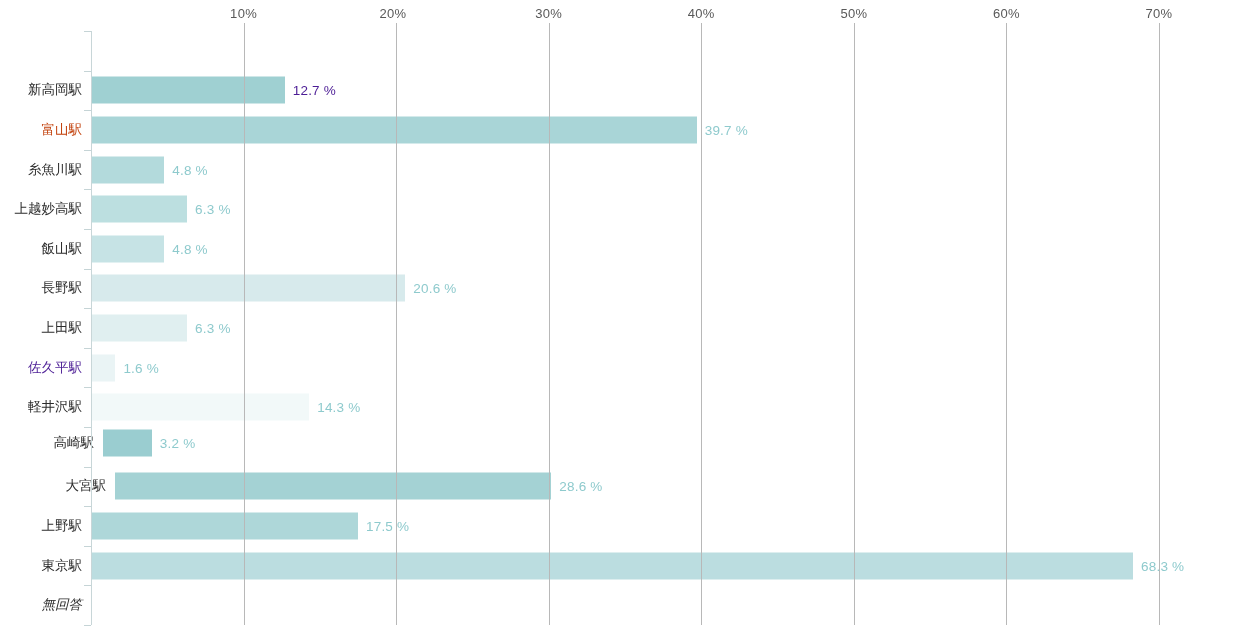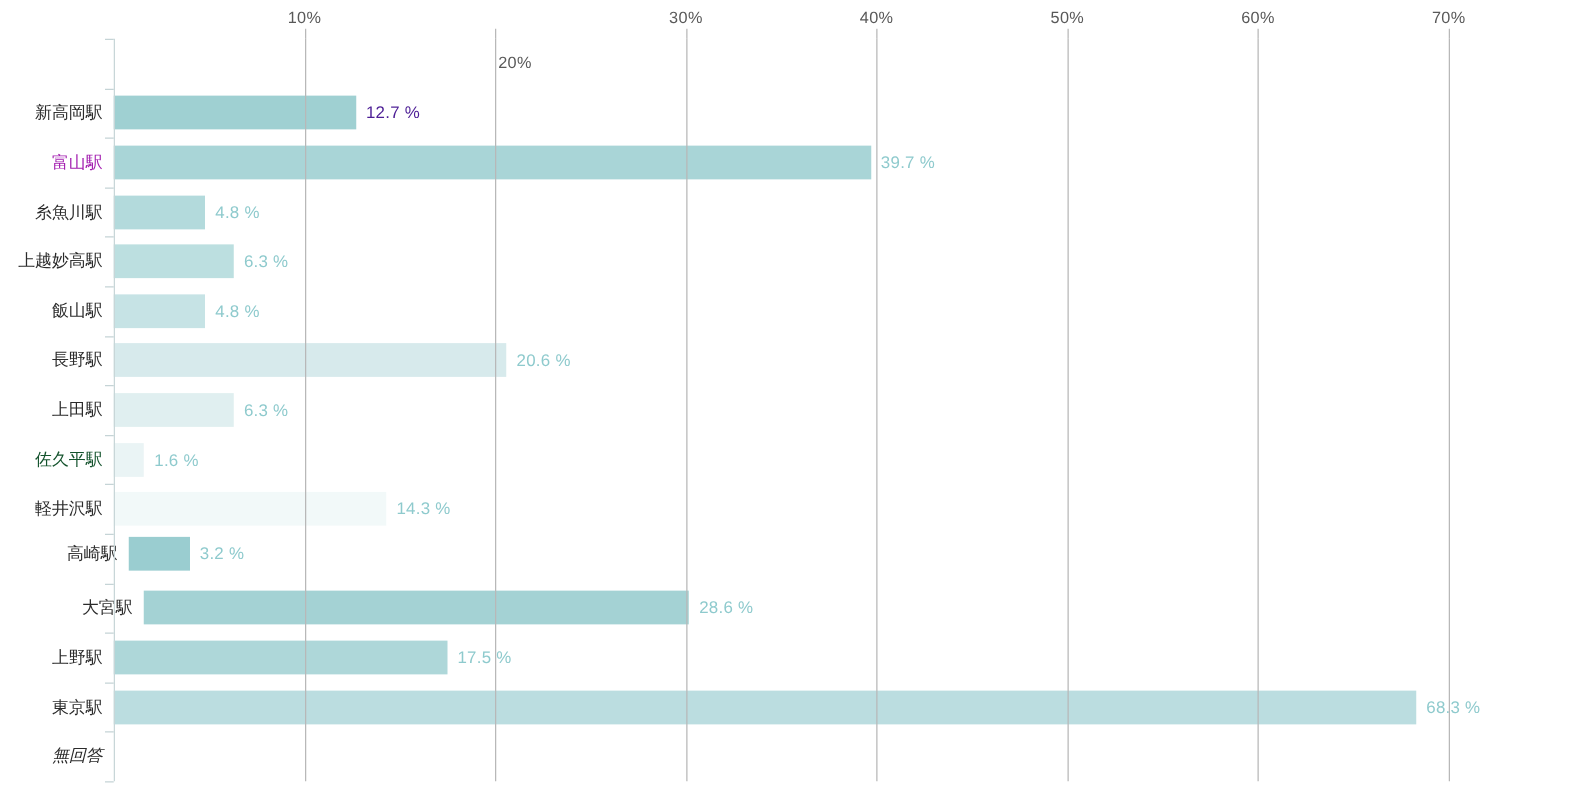--- a/index.html
+++ b/index.html
@@ -109,41 +109,41 @@
   }
 </style>
 </head>
 <body>
 
 <div id="chart-root">
 
   <div class="x-axis-labels">
       <div class="x-tick-label" style="left: 243.57px;">10%</div>
       <div class="x-tick-mark" style="left: 243.57px; background: rgb(184, 184, 184);"></div>
-      <div class="x-tick-label" style="left: 412px; margin-top: 36px;">20%</div>
+      <div class="x-tick-label" style="left: 393px;">20%</div>
       <div class="x-tick-mark" style="left: 396.14px; background: rgb(184, 184, 184);"></div>
       <div class="x-tick-label" style="left: 548.71px;">30%</div>
       <div class="x-tick-mark" style="left: 548.71px; background: rgb(184, 184, 184);"></div>
       <div class="x-tick-label" style="left: 701.28px;">40%</div>
       <div class="x-tick-mark" style="left: 701.28px; background: rgb(184, 184, 184);"></div>
       <div class="x-tick-label" style="left: 853.85px;">50%</div>
       <div class="x-tick-mark" style="left: 853.85px; background: rgb(184, 184, 184);"></div>
       <div class="x-tick-label" style="left: 1006.42px;">60%</div>
       <div class="x-tick-mark" style="left: 1006.42px; background: rgb(184, 184, 184);"></div>
       <div class="x-tick-label" style="left: 1158.99px;">70%</div>
       <div class="x-tick-mark" style="left: 1158.99px; background: rgb(184, 184, 184);"></div>
     </div>
   <div class="plot">
       <div class="row" style="top: 39.6px; height: 39.6px;">
         <div class="cat-label" style="color: rgb(43, 43, 43);">新高岡駅</div>
         <div class="bar" style="left: 91px; width: 193.764px; background: rgb(159, 208, 210);"></div>
         <div class="bar-value" style="left: 292.764px; color: #4c1d95;">12.7 %</div>
       </div>
       <div class="row" style="top: 79.2px; height: 39.6px;">
-        <div class="cat-label" style="color: #a21caf;">富山駅</div>
+        <div class="cat-label" style="color: #c2410c;">富山駅</div>
         <div class="bar" style="left: 91px; width: 605.703px; background: rgb(169, 213, 215);"></div>
         <div class="bar-value" style="left: 704.703px; color: rgb(142, 202, 205);">39.7 %</div>
       </div>
       <div class="row" style="top: 118.8px; height: 39.6px;">
         <div class="cat-label" style="color: rgb(43, 43, 43);">糸魚川駅</div>
         <div class="bar" style="left: 91px; width: 73.2336px; background: rgb(179, 218, 220);"></div>
         <div class="bar-value" style="left: 172.234px; color: rgb(142, 202, 205);">4.8 %</div>
       </div>
       <div class="row" style="top: 158.4px; height: 39.6px;">
         <div class="cat-label" style="color: rgb(43, 43, 43);">上越妙高駅</div>
@@ -159,21 +159,21 @@
         <div class="cat-label" style="color: rgb(43, 43, 43);">長野駅</div>
         <div class="bar" style="left: 91px; width: 314.294px; background: rgb(215, 234, 236);"></div>
         <div class="bar-value" style="left: 413.294px; color: rgb(142, 202, 205);">20.6 %</div>
       </div>
       <div class="row" style="top: 277.2px; height: 39.6px;">
         <div class="cat-label" style="color: rgb(43, 43, 43);">上田駅</div>
         <div class="bar" style="left: 91px; width: 96.1191px; background: rgb(224, 239, 240);"></div>
         <div class="bar-value" style="left: 195.119px; color: rgb(142, 202, 205);">6.3 %</div>
       </div>
       <div class="row" style="top: 316.8px; height: 39.6px;">
-        <div class="cat-label" style="color: #14532d;">佐久平駅</div>
+        <div class="cat-label" style="color: #4c1d95;">佐久平駅</div>
         <div class="bar" style="left: 91px; width: 24.4112px; background: rgb(234, 244, 245);"></div>
         <div class="bar-value" style="left: 123.411px; color: rgb(142, 202, 205);">1.6 %</div>
       </div>
       <div class="row" style="top: 356.4px; height: 39.6px;">
         <div class="cat-label" style="color: rgb(43, 43, 43);">軽井沢駅</div>
         <div class="bar" style="left: 91px; width: 218.175px; background: rgb(242, 249, 249);"></div>
         <div class="bar-value" style="left: 317.175px; color: rgb(142, 202, 205);">14.3 %</div>
       </div>
       <div class="row" style="top: 392px; height: 39.6px; margin-left: 12px;">
         <div class="cat-label" style="color: rgb(43, 43, 43);">高崎駅</div>

